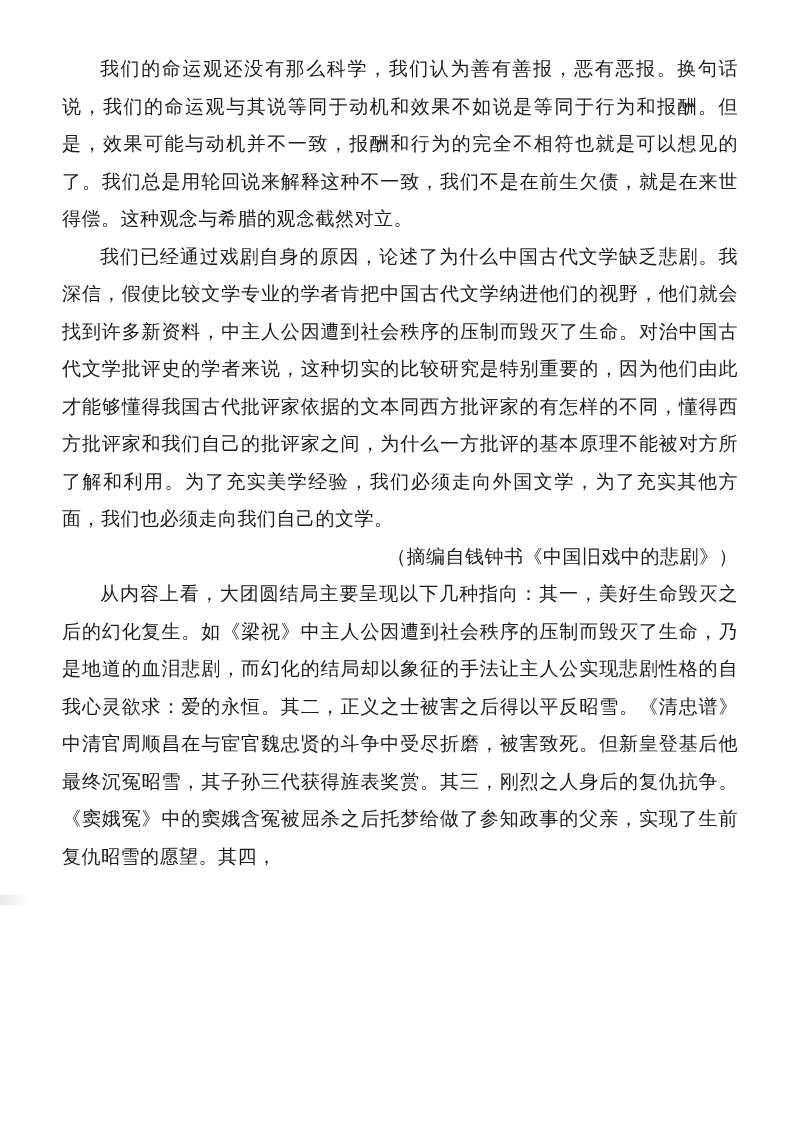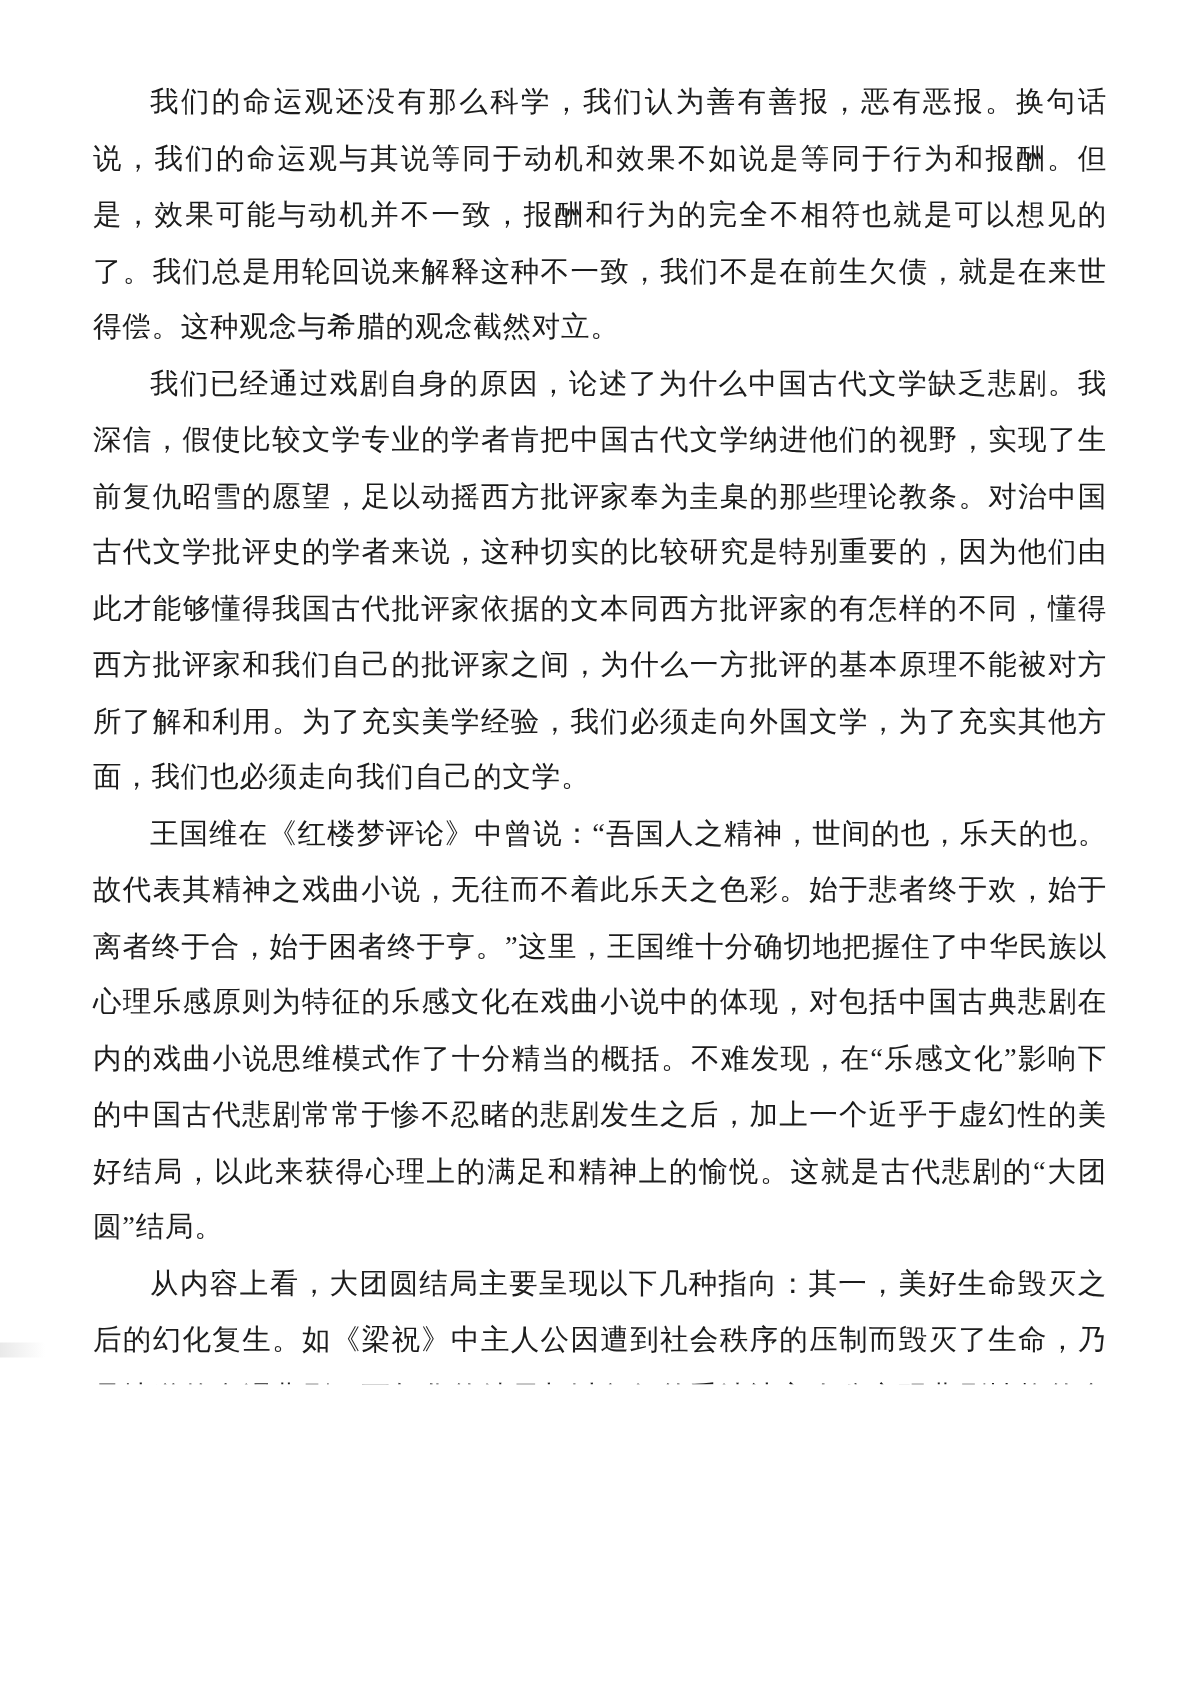--- a/index.html
+++ b/index.html
@@ -47,18 +47,18 @@
     height: 10px;
     background: linear-gradient(to right, #e9e9e9, transparent);
   }
 </style>
 </head>
 <body>
 
 <div class="page">
   <div class="content">
     <p>我们的命运观还没有那么科学，我们认为善有善报，恶有恶报。换句话说，我们的命运观与其说等同于动机和效果不如说是等同于行为和报酬。但是，效果可能与动机并不一致，报酬和行为的完全不相符也就是可以想见的了。我们总是用轮回说来解释这种不一致，我们不是在前生欠债，就是在来世得偿。这种观念与希腊的观念截然对立。</p>
-    <p>我们已经通过戏剧自身的原因，论述了为什么中国古代文学缺乏悲剧。我深信，假使比较文学专业的学者肯把中国古代文学纳进他们的视野，实现了生前复仇昭雪的愿望，足以动摇西方批评家奉为圭臬的那些理论教条。对治中国古代文学批评史的学者来说，这种切实的比较研究是特别重要的，因为他们由此才能够懂得我国古代批评家依据的文本同西方批评家的有怎样的不同，懂得西方批评家和我们自己的批评家之间，为什么一方批评的基本原理不能被对方所了解和利用。为了充实美学经验，我们必须走向外国文学，为了充实其他方面，我们也必须走向我们自己的文学。</p>
-    <p>王国维在《红楼梦评论》中曾说：“吾国人之精神，世间的也，乐天的也。故代表其精神之戏曲小说，无往而不着此乐天之色彩。始于悲者终于欢，始于离者终于合，始于困者终于亨。”这里，王国维十分确切地把握住了中华民族以心理乐感原则为特征的乐感文化在戏曲小说中的体现，对包括中国古典悲剧在内的戏曲小说思维模式作了十分精当的概括。不难发现，在“乐感文化”影响下的中国古代悲剧常常于惨不忍睹的悲剧发生之后，加上一个近乎于虚幻性的美好结局，以此来获得心理上的满足和精神上的愉悦。这就是古代悲剧的“大团圆”结局。</p>
+    <p>我们已经通过戏剧自身的原因，论述了为什么中国古代文学缺乏悲剧。我深信，假使比较文学专业的学者肯把中国古代文学纳进他们的视野，他们就会找到许多新资料，中主人公因遭到社会秩序的压制而毁灭了生命。对治中国古代文学批评史的学者来说，这种切实的比较研究是特别重要的，因为他们由此才能够懂得我国古代批评家依据的文本同西方批评家的有怎样的不同，懂得西方批评家和我们自己的批评家之间，为什么一方批评的基本原理不能被对方所了解和利用。为了充实美学经验，我们必须走向外国文学，为了充实其他方面，我们也必须走向我们自己的文学。</p>
+    <p class="attribution">（摘编自钱钟书《中国旧戏中的悲剧》）</p>
     <p>从内容上看，大团圆结局主要呈现以下几种指向：其一，美好生命毁灭之后的幻化复生。如《梁祝》中主人公因遭到社会秩序的压制而毁灭了生命，乃是地道的血泪悲剧，而幻化的结局却以象征的手法让主人公实现悲剧性格的自我心灵欲求：爱的永恒。其二，正义之士被害之后得以平反昭雪。《清忠谱》中清官周顺昌在与宦官魏忠贤的斗争中受尽折磨，被害致死。但新皇登基后他最终沉冤昭雪，其子孙三代获得旌表奖赏。其三，刚烈之人身后的复仇抗争。《窦娥冤》中的窦娥含冤被屈杀之后托梦给做了参知政事的父亲，实现了生前复仇昭雪的愿望。其四，</p>
   </div>
   <div class="corner-artifact"></div>
 </div>
 
 </body></html>

